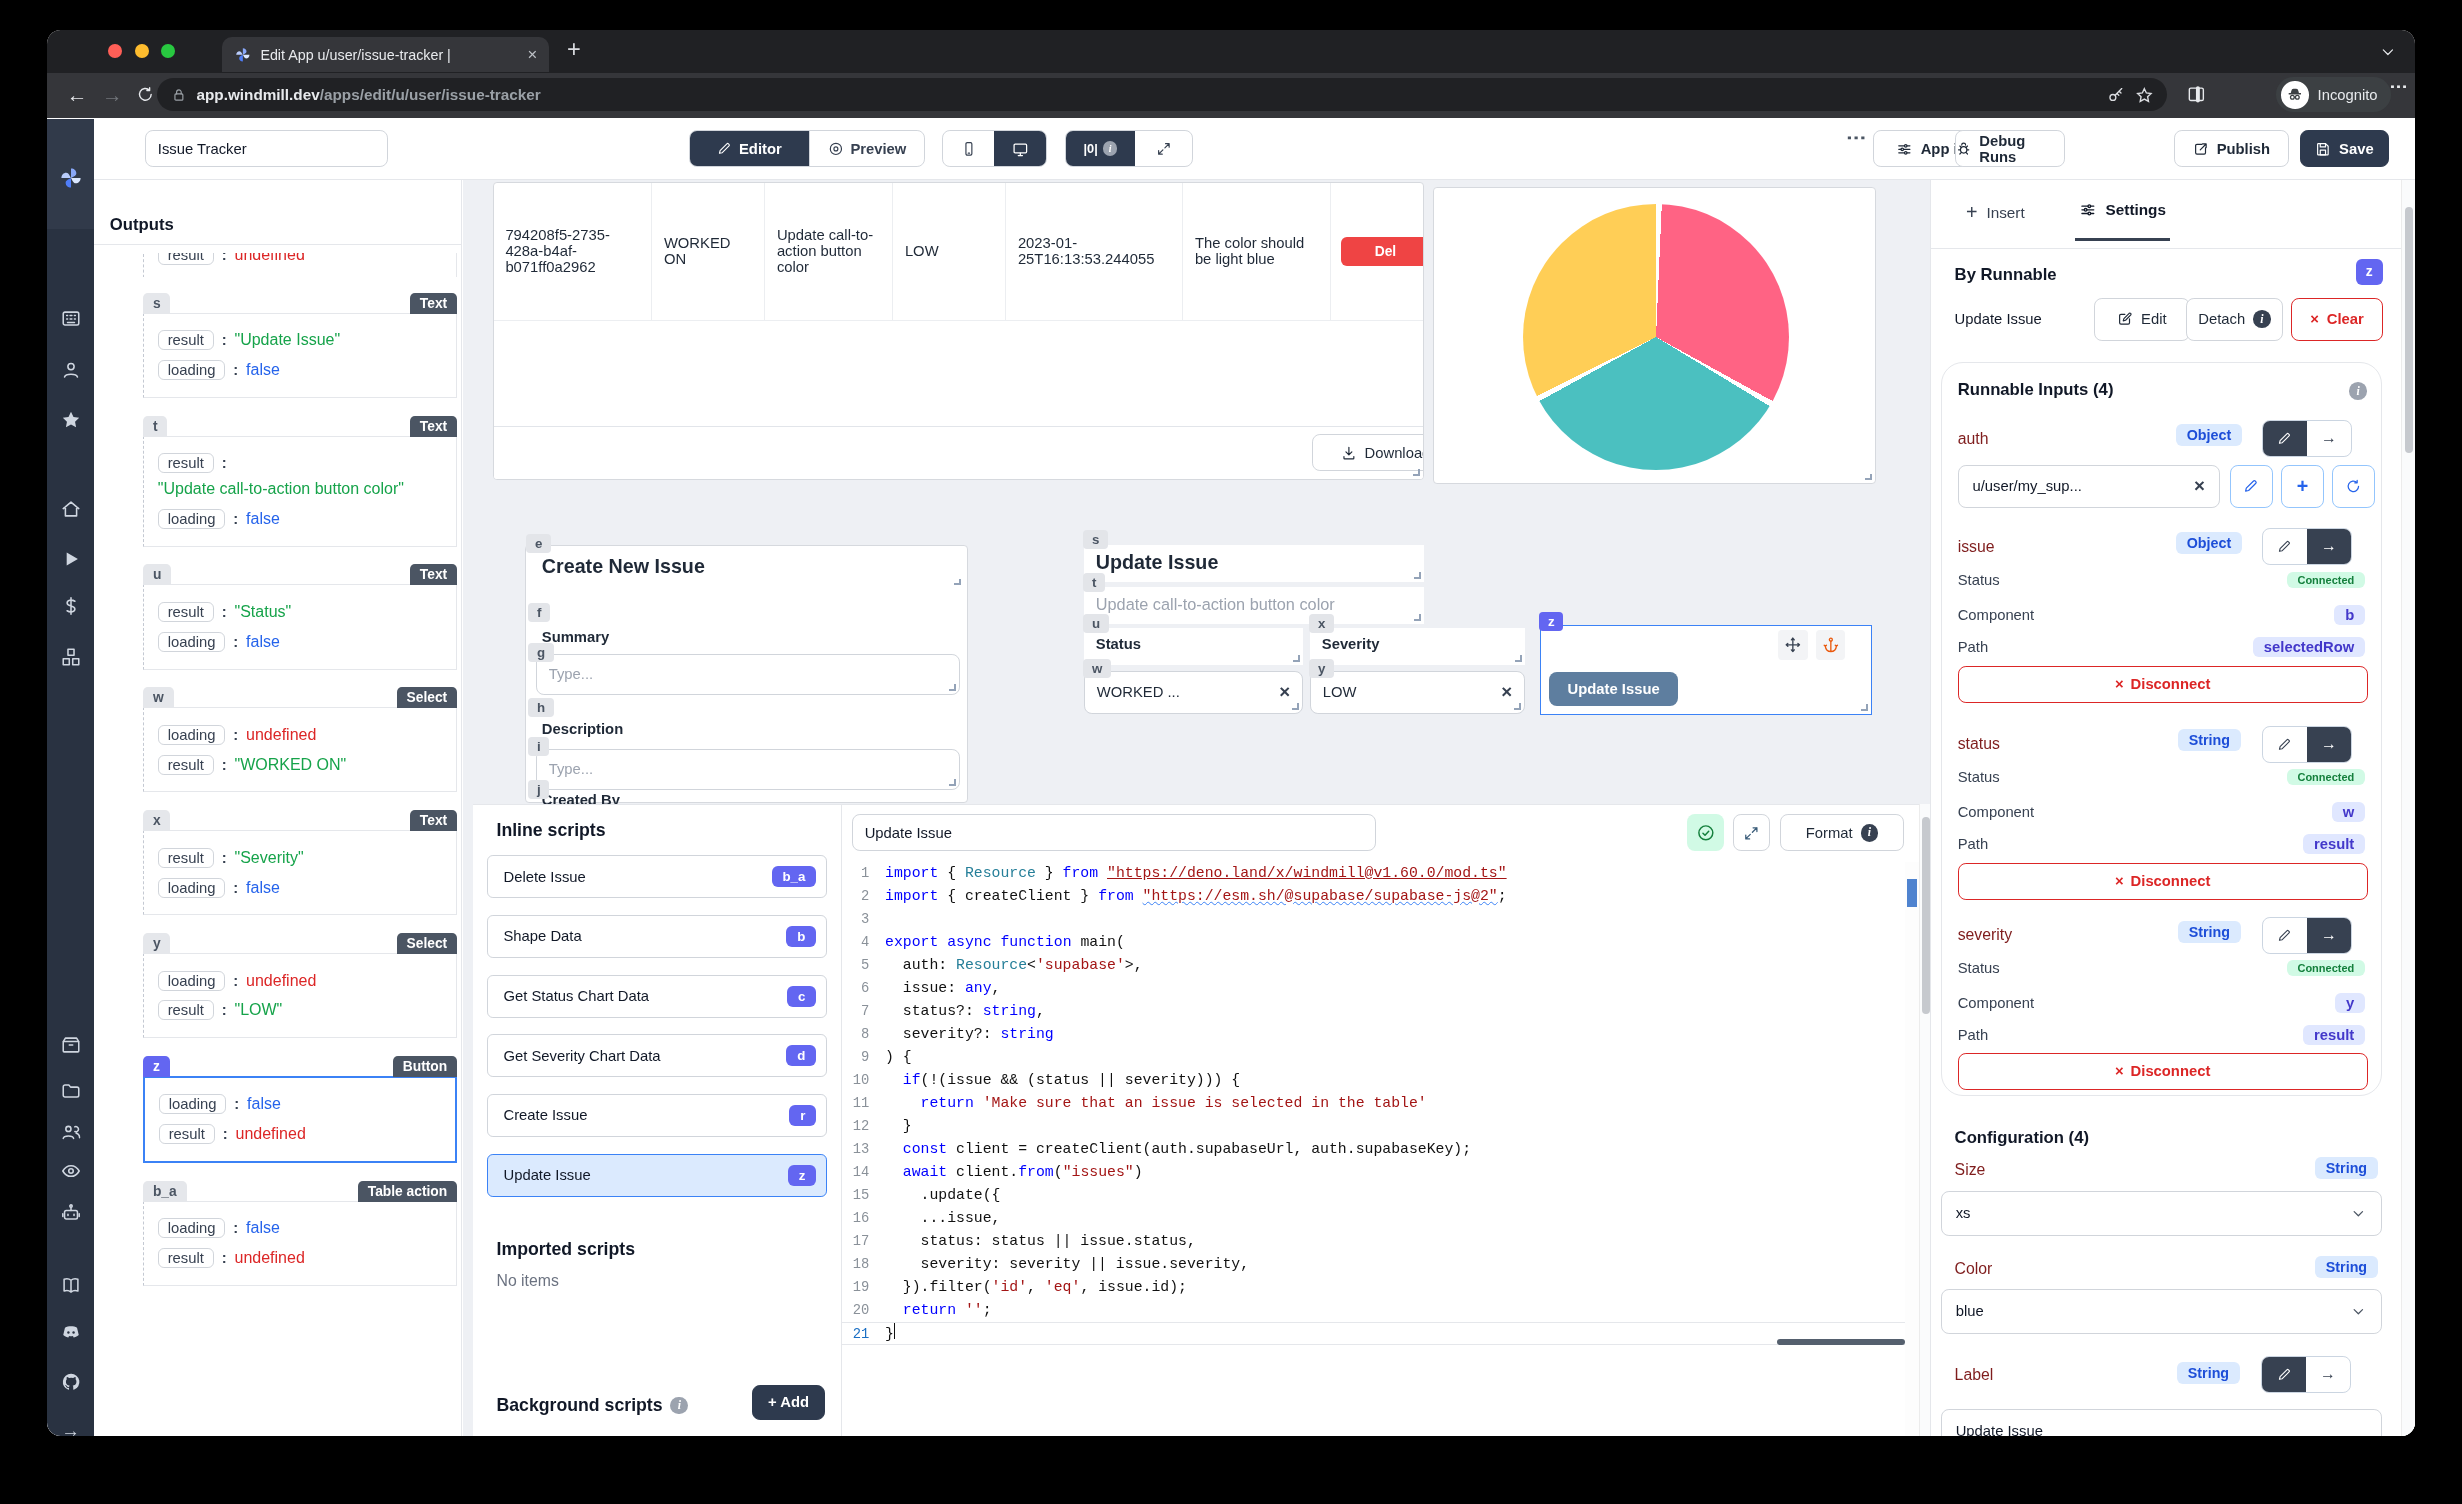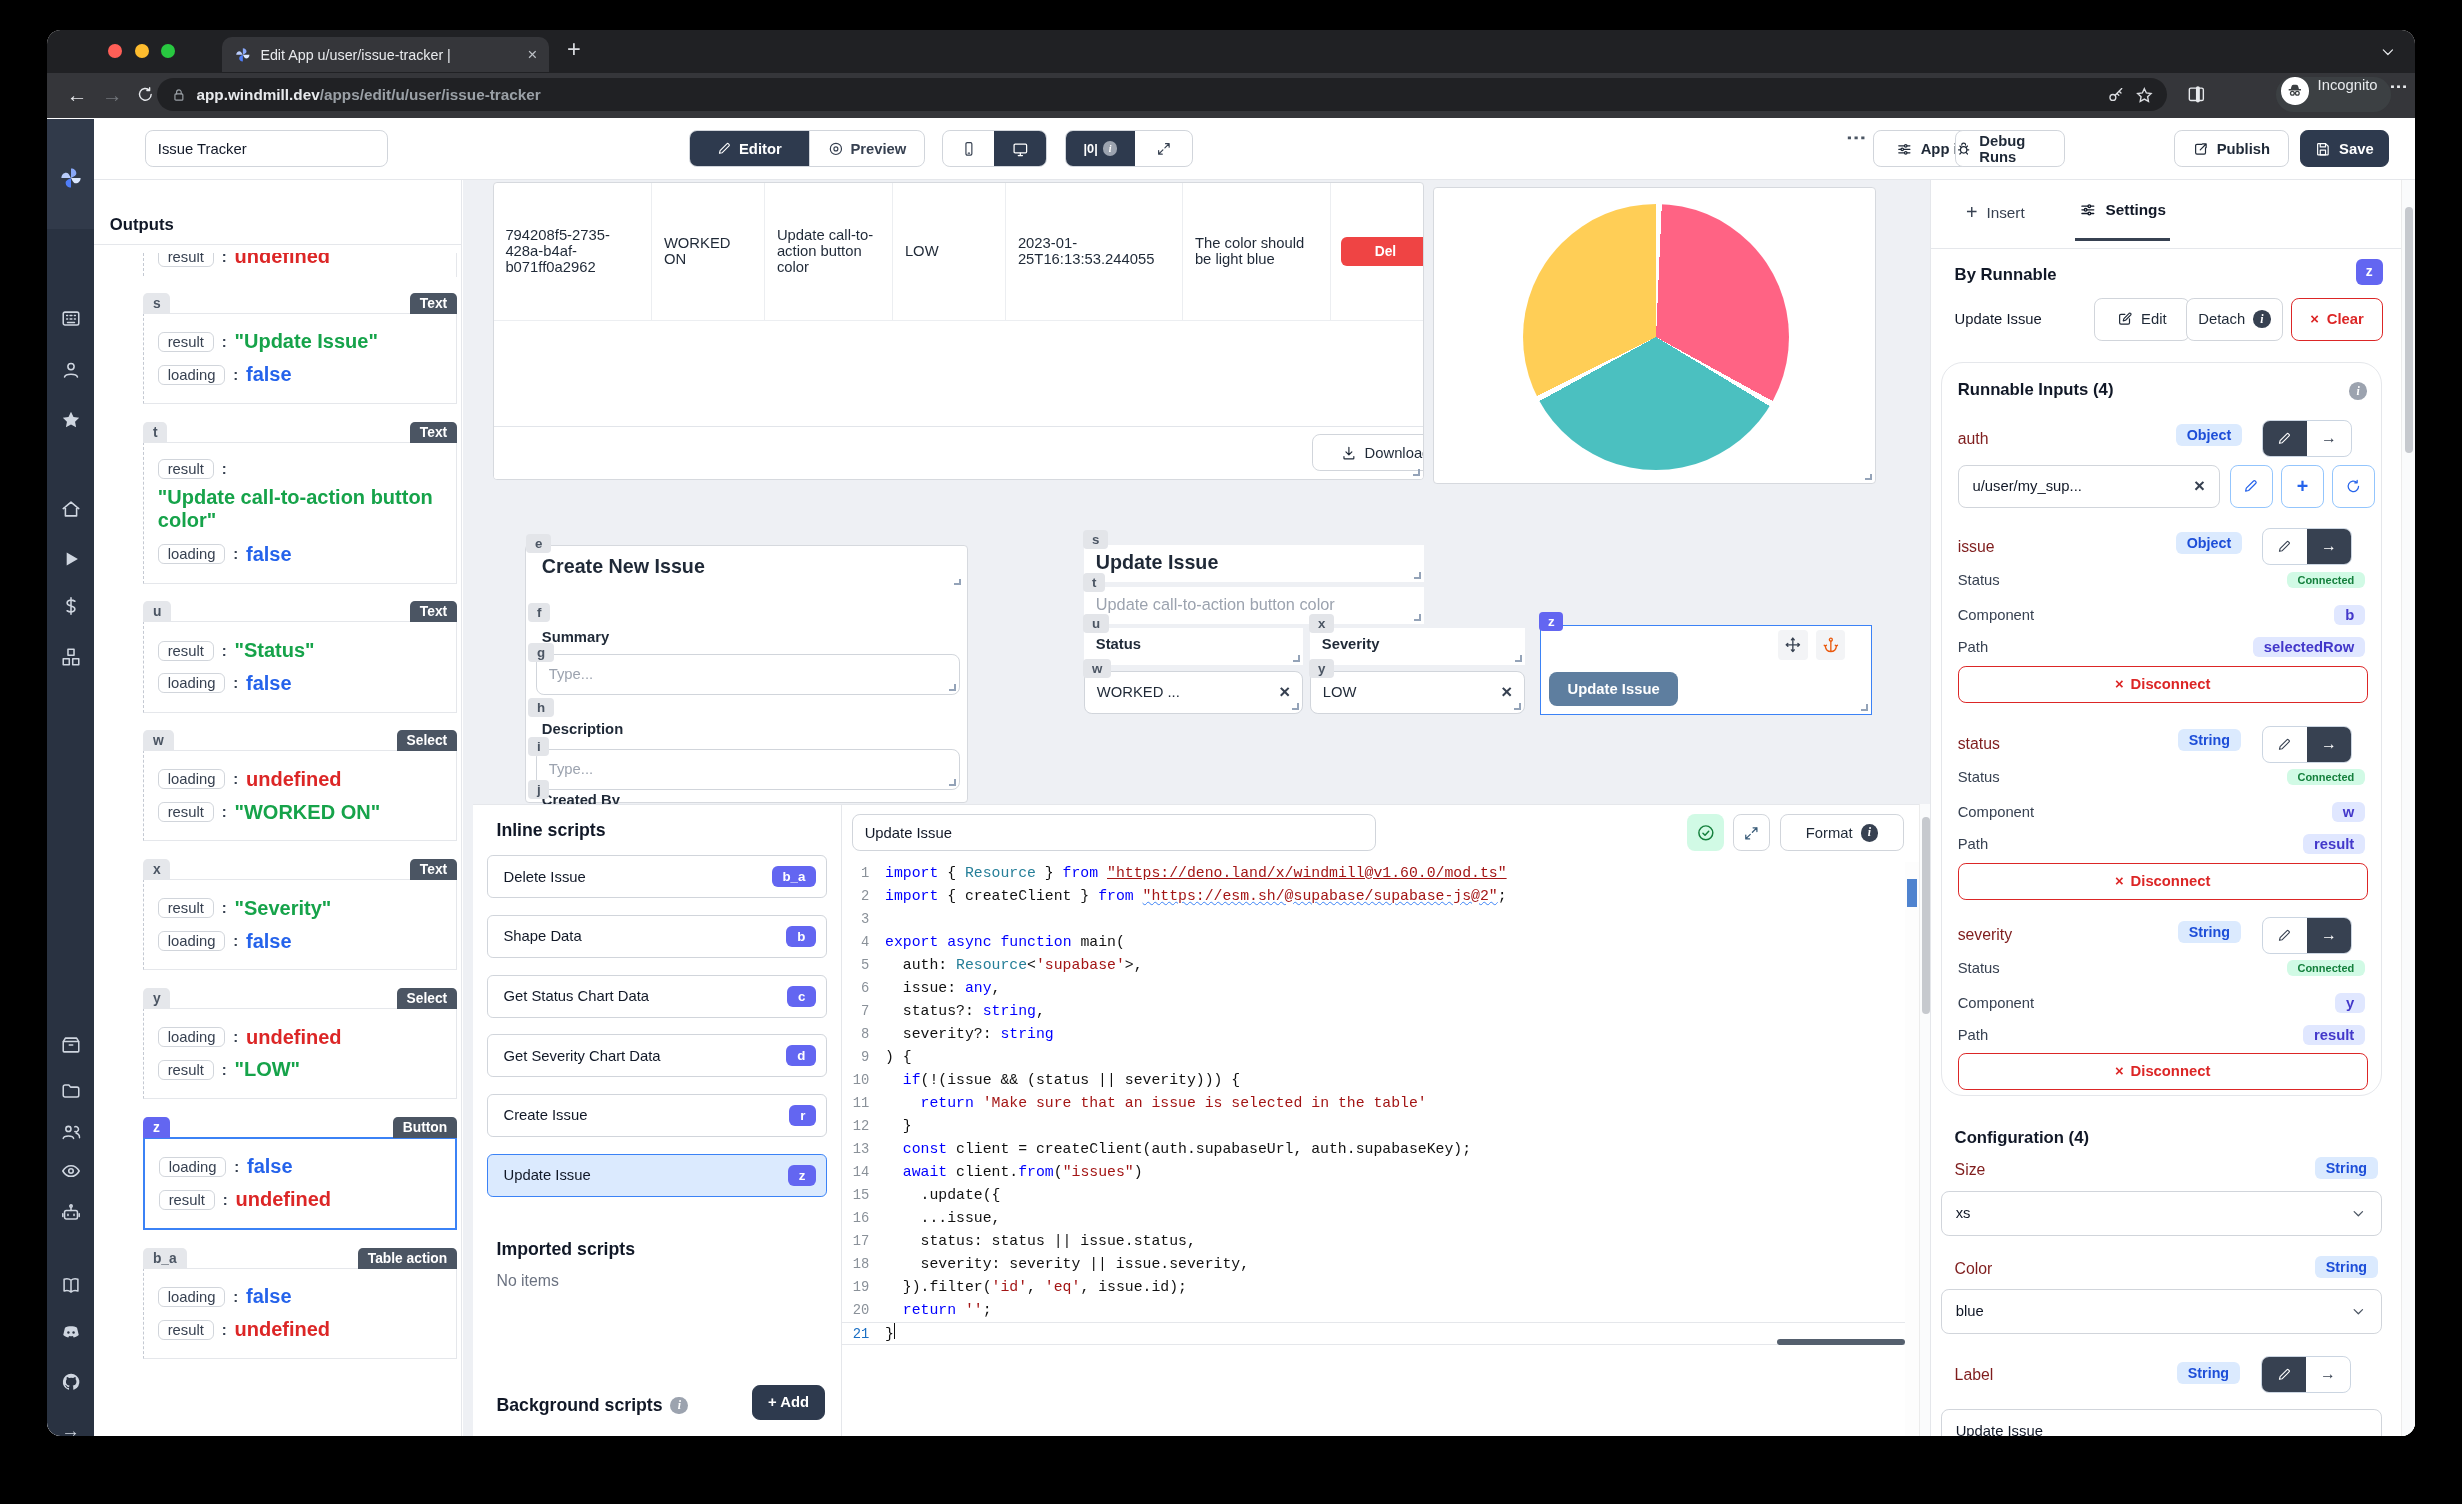--- a/index.html
+++ b/index.html
@@ -11,21 +11,21 @@
   #window{position:absolute;left:47px;top:29.6px;width:2368px;height:1406px;border-radius:13.8px;overflow:hidden;background:#fff}
   #tabstrip{position:absolute;left:0;top:0;width:100%;height:43px;background:#202124}
   .tl{position:absolute;top:14.8px;width:13.8px;height:13.8px;border-radius:50%}
   #tab{position:absolute;left:175px;top:7.9px;width:327px;height:35px;background:#35363a;border-radius:9.9px 9.9px 0 0;color:#e8eaed;display:flex;align-items:center;gap:8.9px;padding:0 11.8px;font-size:14.3px}
   #tab .ttl{flex:1;white-space:nowrap;overflow:hidden;text-overflow:ellipsis}
   #tab .x{color:#bdc1c6;font-size:16.7px}
   #toolbar{position:absolute;left:0;top:43px;width:100%;height:45px;background:#35363a;display:flex;align-items:center;color:#e8eaed}
   #omnibox{position:absolute;left:110px;top:5.9px;width:2010px;height:33px;background:#202124;border-radius:16.7px;display:flex;align-items:center;color:#e8eaed;font-size:15.3px;padding:0 13.8px;gap:9.9px}
   #omnibox .path{color:#9aa0a6}
   .navic{position:absolute;top:10.8px;color:#e8eaed}
-  #incog{position:absolute;right:23.6px;top:4.9px;height:35px;background:#3c4043;border-radius:17.7px;color:#e8eaed;display:flex;gap:8.9px;padding:0 13.8px 0 4.9px;font-size:14.8px}
+  #incog{position:absolute;right:23.6px;top:4.9px;height:35px;background:#3c4043;border-radius:17.7px;color:#e8eaed;display:flex;align-items:center;gap:8.9px;padding:0 13.8px 0 4.9px;font-size:14.8px}
   #incog .face{width:27.6px;height:27.6px;border-radius:50%;background:#fff;display:flex;align-items:center;justify-content:center}
 
   
   #appbody{position:absolute;left:0;top:89px;right:0;bottom:0;background:#fff}
   #sidebar{position:absolute;left:0;top:0;width:47px;height:100%;background:#293241;color:#cfd6e0}
   #side-top{position:absolute;left:0;top:0;width:100%;height:110px;background:#313a4a}
   .side-ic{position:absolute;left:50%;transform:translate(-50%,-50%)}
   #topbar{position:absolute;left:47px;top:0;right:0;height:61px;background:#fff;border-bottom:1px solid #e5e7eb}
   .inp{border:1px solid #d1d5db;border-radius:7.9px;background:#fff;color:#111827;font-size:14.8px;display:flex;align-items:center;padding:0 11.8px}
   .btn{border:1px solid #d1d5db;border-radius:7.9px;background:#fff;color:#1f2937;font-size:14.8px;font-weight:600;display:flex;align-items:center;justify-content:center;gap:7.9px}
@@ -43,21 +43,21 @@
   .out-item{margin-bottom:17.7px}
   .out-head{display:flex;justify-content:space-between;align-items:flex-end;margin-bottom:-1px;position:relative;z-index:2}
   .gray-letter{background:#e5e7eb;color:#4b5563;font-weight:700;font-size:13.8px;padding:3px 9.9px;border-radius:4.9px 4.9px 0 0}
   .gray-letter.ind{background:#6366f1;color:#fff}
   .type-badge{background:#4b5563;color:#fff;font-weight:700;font-size:13.8px;padding:3px 9.9px;border-radius:4.9px 4.9px 0 0}
   .out-card{border:1px solid #e5e7eb;border-left:1px dashed #c4c9d2;background:#fff;padding:11.8px 13.8px}
   .out-item.sel .out-card{border:2px solid #3b82f6}
   .out-row{display:flex;align-items:center;gap:7.9px;padding:4.9px 0;font-size:14.8px}
   .out-pill{border:1px solid #d1d5db;border-radius:5.9px;padding:1px 8.9px;color:#374151;background:#fff}
   .colon{color:#374151;font-weight:700}
-  .val,.out-vline{font-weight:700;font-size:20px}
+  .val,.out-vline{font-weight:400;font-size:16px}
   .out-vline{padding:2px 0 5.9px}
   .green{color:#16a34a}.blue{color:#2563eb}.red{color:#dc2626}
   .out-clip{height:23.6px;overflow:hidden;margin-bottom:15.8px}
 
   
   #canvas{position:absolute;left:416px;top:61px;width:1468px;bottom:0;background:#eef0f4;overflow:hidden}
   .card{position:absolute;background:#fff;border:1px solid #d6d9de;border-radius:3.9px}
   .rz{position:absolute;right:3px;bottom:3px;width:6.9px;height:6.9px;border-right:2px solid #94a3b8;border-bottom:2px solid #94a3b8}
   .cbadge{position:absolute;background:#e3e5e9;color:#4b5563;font-weight:700;font-size:13.3px;padding:2px 8.9px;border-radius:3.9px;z-index:5}
   .cbadge.ind{background:#6366f1;color:#fff}

